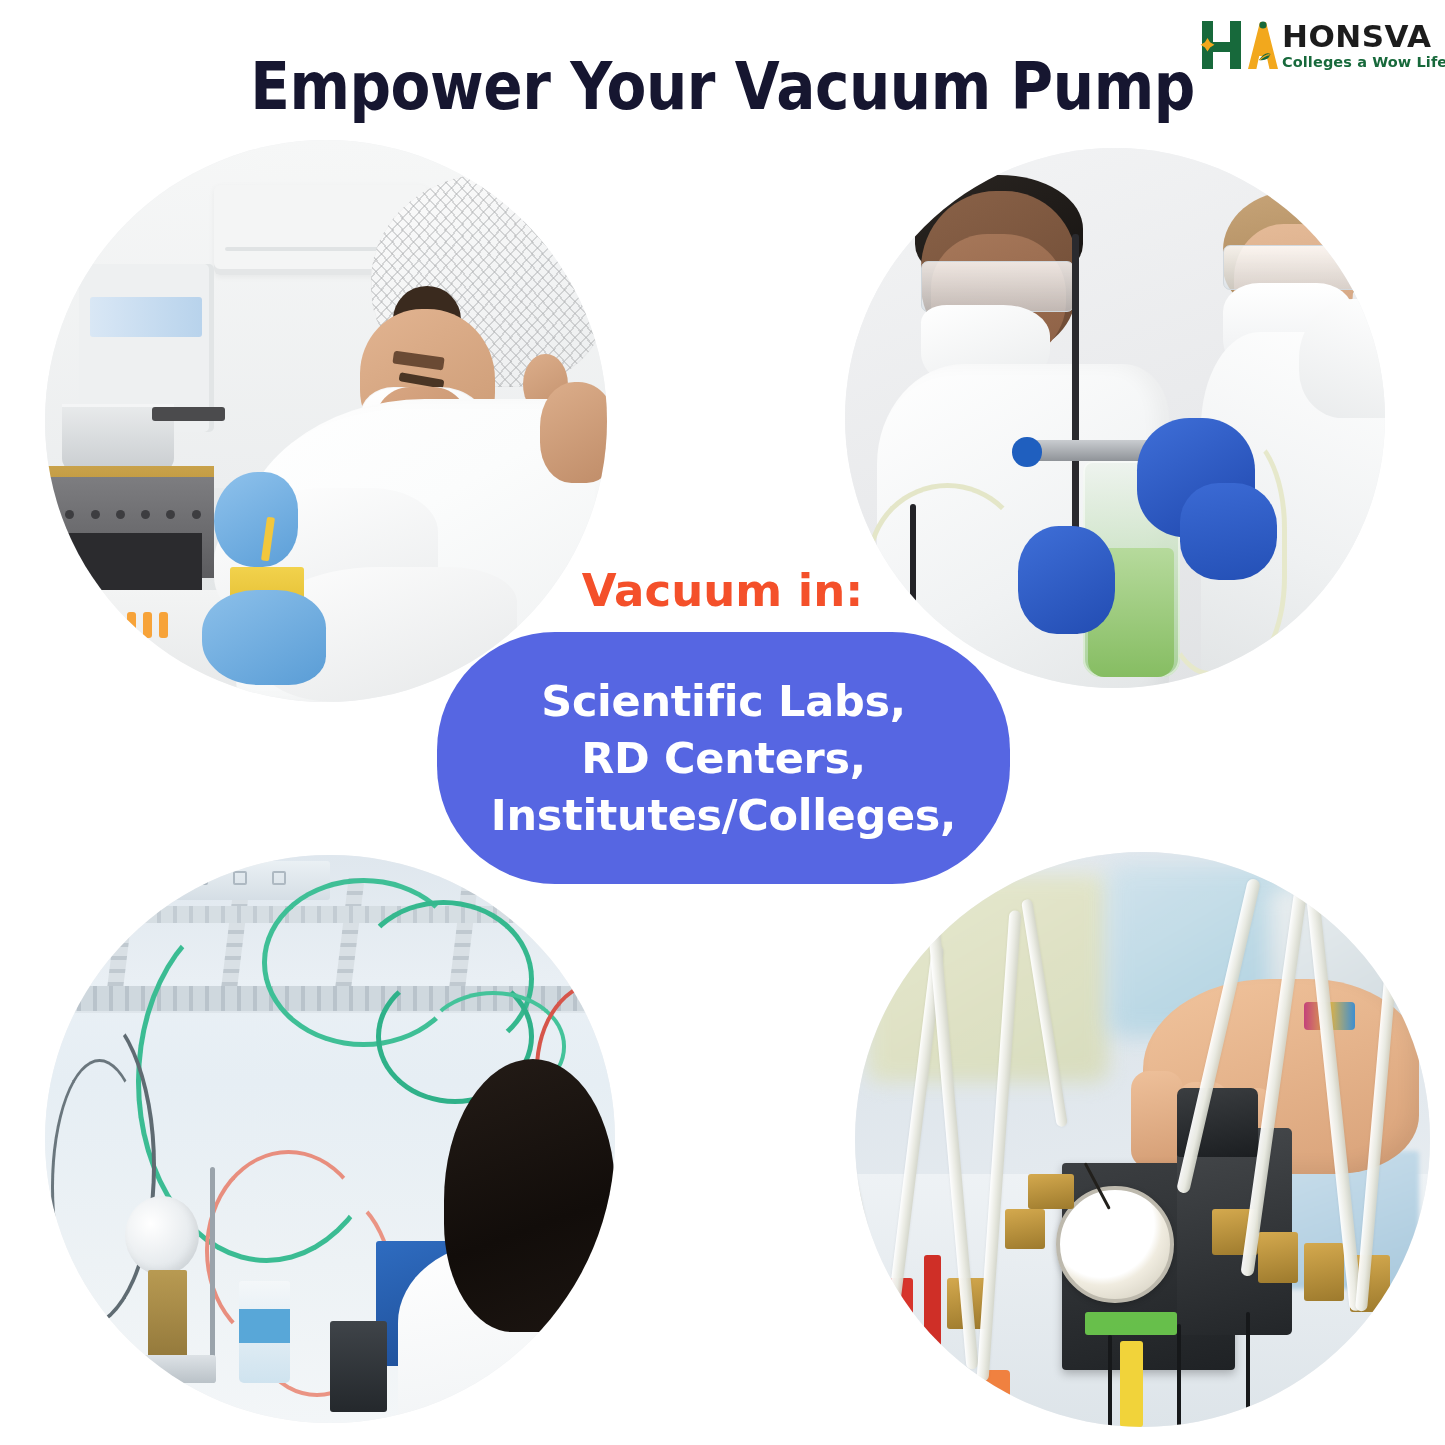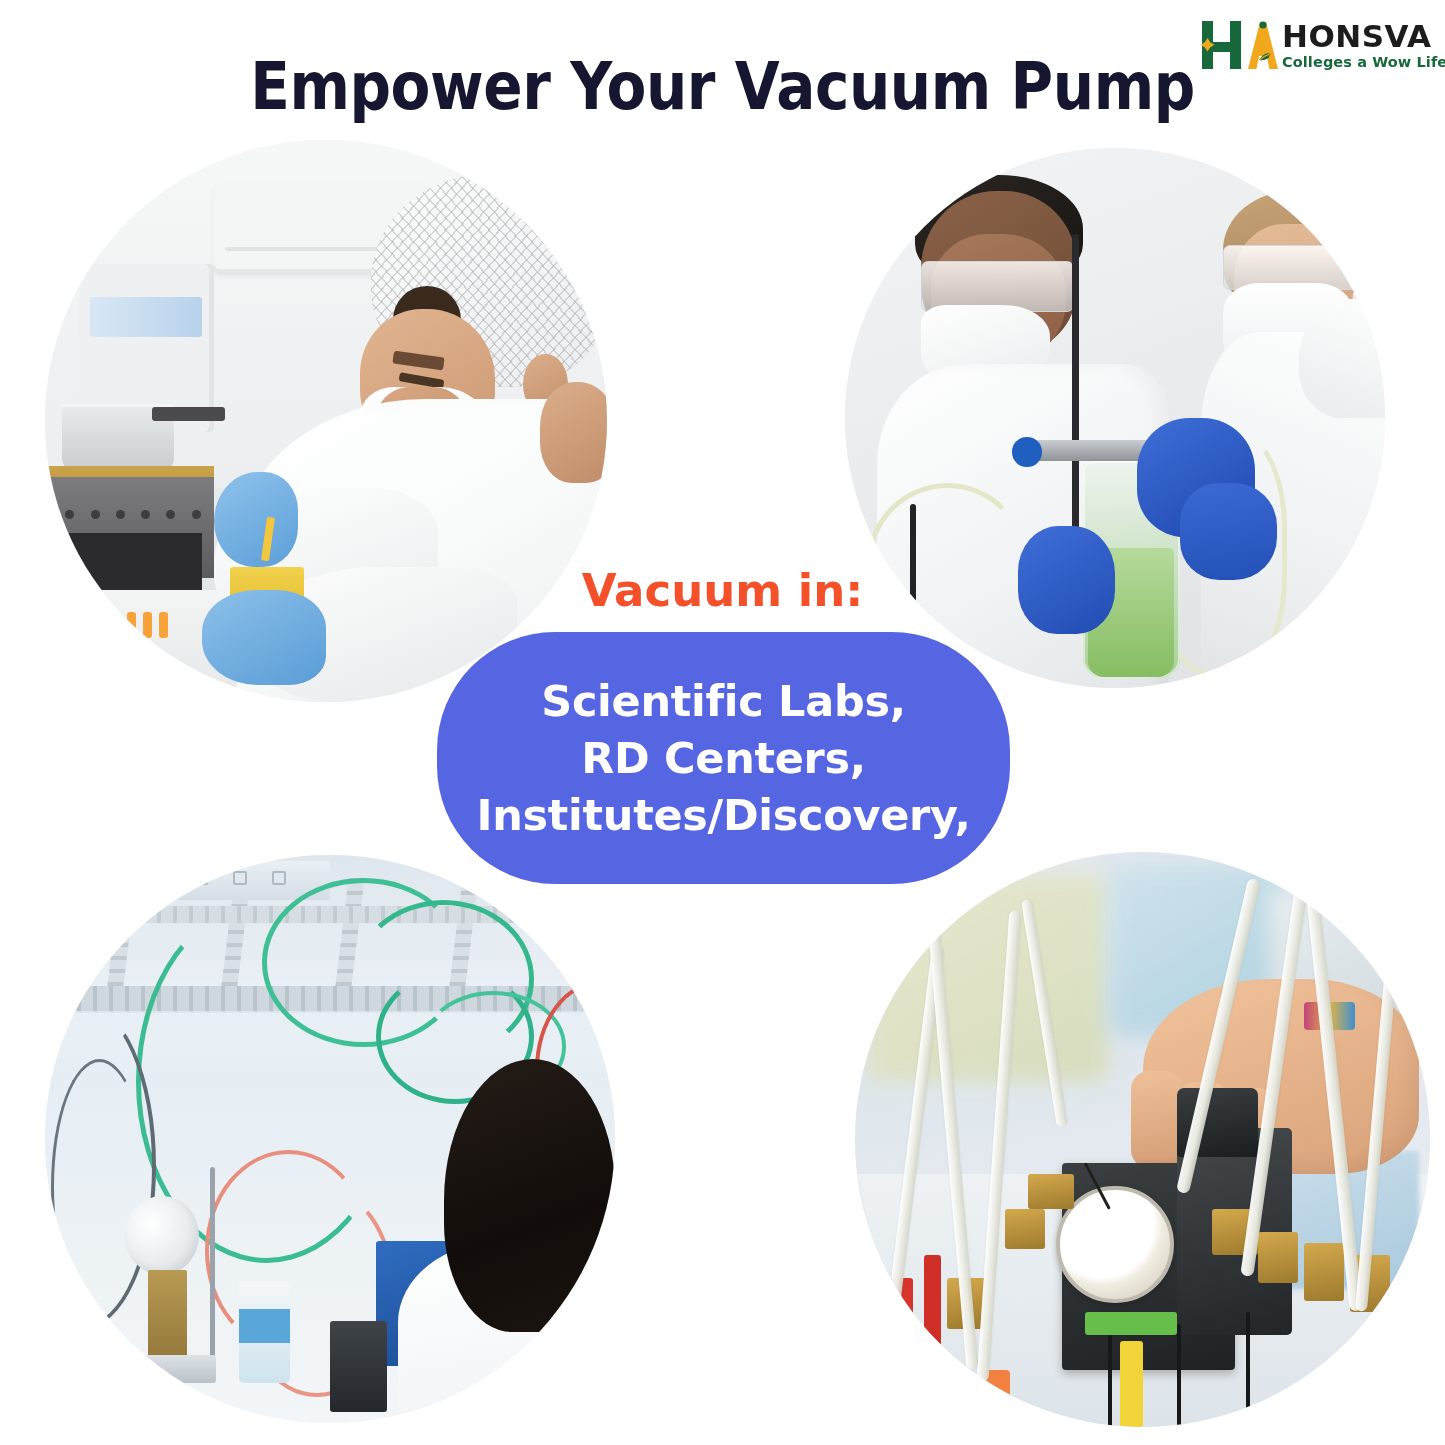--- a/index.html
+++ b/index.html
@@ -493,17 +493,17 @@
       <div class="br-wire" style="left:68%;top:80%;width:4px;height:18%;background:#16181a;"></div>
     </div>
   </div>
 
   <div class="applied-in">Vacuum in:</div>
 
   <div class="applied-box">
     <div class="applied-list">
       <div>Scientific Labs,</div>
       <div>RD Centers,</div>
-      <div>Institutes/Discovery,</div>
+      <div>Institutes/Colleges,</div>
     </div>
   </div>
 
 </div>
 
 </body></html>

